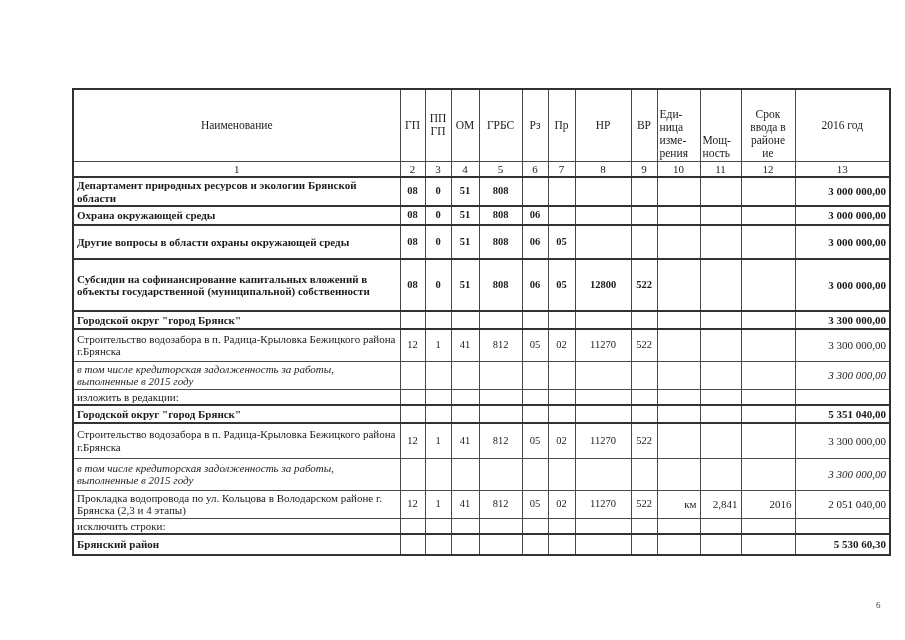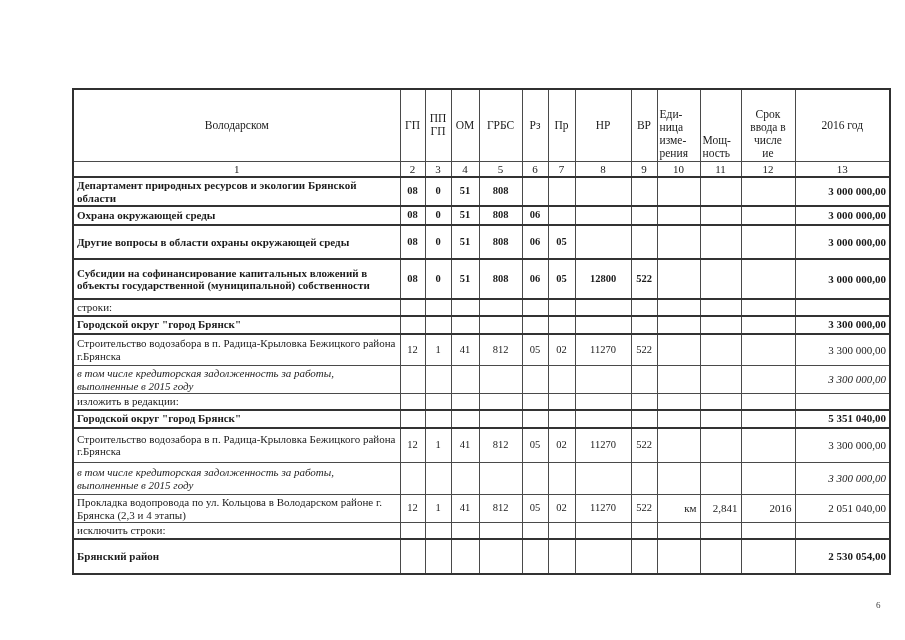--- a/index.html
+++ b/index.html
@@ -63,39 +63,39 @@
       <col style="width:27px">
       <col style="width:56px">
       <col style="width:26px">
       <col style="width:43px">
       <col style="width:41px">
       <col style="width:54px">
       <col style="width:95px">
     </colgroup>
     <thead>
       <tr class="hdr">
-        <th>Володарском</th>
+        <th>Наименование</th>
         <th>ГП</th>
         <th>ПП
 ГП</th>
         <th>ОМ</th>
         <th>ГРБС</th>
         <th>Рз</th>
         <th>Пр</th>
         <th>НР</th>
         <th>ВР</th>
         <th class="vb tl">Еди-
 ница
 изме-
 рения</th>
         <th class="vb tl">Мощ-
 ность</th>
         <th class="vb">Срок
 ввода в
-числе
+районе
 ие</th>
         <th>2016 год</th>
       </tr>
       <tr class="nums">
         <td>1</td>
         <td>2</td>
         <td>3</td>
         <td>4</td>
         <td>5</td>
         <td>6</td>
@@ -147,49 +147,34 @@
           <td class="col4 a-center">808</td>
           <td class="col5 a-center">06</td>
           <td class="col6 a-center">05</td>
           <td class="col7 a-center"></td>
           <td class="col8 a-center"></td>
           <td class="col9 a-right"></td>
           <td class="col10 a-right"></td>
           <td class="col11 a-right"></td>
           <td class="col12 a-right">3 000 000,00</td>
         </tr>
-        <tr class="bold" style="height: 40px;">
+        <tr class="bold" style="height: 52px;">
           <td class="col0 a-left">Субсидии на софинансирование капитальных вложений в объекты государственной (муниципальной) собственности</td>
           <td class="col1 a-center">08</td>
           <td class="col2 a-center">0</td>
           <td class="col3 a-center">51</td>
           <td class="col4 a-center">808</td>
           <td class="col5 a-center">06</td>
           <td class="col6 a-center">05</td>
           <td class="col7 a-center">12800</td>
           <td class="col8 a-center">522</td>
           <td class="col9 a-right"></td>
           <td class="col10 a-right"></td>
           <td class="col11 a-right"></td>
           <td class="col12 a-right">3 000 000,00</td>
-        </tr>
-        <tr class="normal" style="height: 14px;">
-          <td class="col0 a-left">строки:</td>
-          <td class="col1 a-center"></td>
-          <td class="col2 a-center"></td>
-          <td class="col3 a-center"></td>
-          <td class="col4 a-center"></td>
-          <td class="col5 a-center"></td>
-          <td class="col6 a-center"></td>
-          <td class="col7 a-center"></td>
-          <td class="col8 a-center"></td>
-          <td class="col9 a-right"></td>
-          <td class="col10 a-right"></td>
-          <td class="col11 a-right"></td>
-          <td class="col12 a-right"></td>
         </tr>
         <tr class="bold" style="height: 18px;">
           <td class="col0 a-left">Городской округ "город Брянск"</td>
           <td class="col1 a-center"></td>
           <td class="col2 a-center"></td>
           <td class="col3 a-center"></td>
           <td class="col4 a-center"></td>
           <td class="col5 a-center"></td>
           <td class="col6 a-center"></td>
           <td class="col7 a-center"></td>
@@ -312,33 +297,33 @@
           <td class="col4 a-center"></td>
           <td class="col5 a-center"></td>
           <td class="col6 a-center"></td>
           <td class="col7 a-center"></td>
           <td class="col8 a-center"></td>
           <td class="col9 a-right"></td>
           <td class="col10 a-right"></td>
           <td class="col11 a-right"></td>
           <td class="col12 a-right"></td>
         </tr>
-        <tr class="bold" style="height: 35px;">
+        <tr class="bold" style="height: 21px;">
           <td class="col0 a-left">Брянский район</td>
           <td class="col1 a-center"></td>
           <td class="col2 a-center"></td>
           <td class="col3 a-center"></td>
           <td class="col4 a-center"></td>
           <td class="col5 a-center"></td>
           <td class="col6 a-center"></td>
           <td class="col7 a-center"></td>
           <td class="col8 a-center"></td>
           <td class="col9 a-right"></td>
           <td class="col10 a-right"></td>
           <td class="col11 a-right"></td>
-          <td class="col12 a-right">2 530 054,00</td>
+          <td class="col12 a-right">5 530 60,30</td>
         </tr>
       </tbody>
   </table>
 
   <div class="pageno">6</div>
 
 </div>
 
 </body></html>

